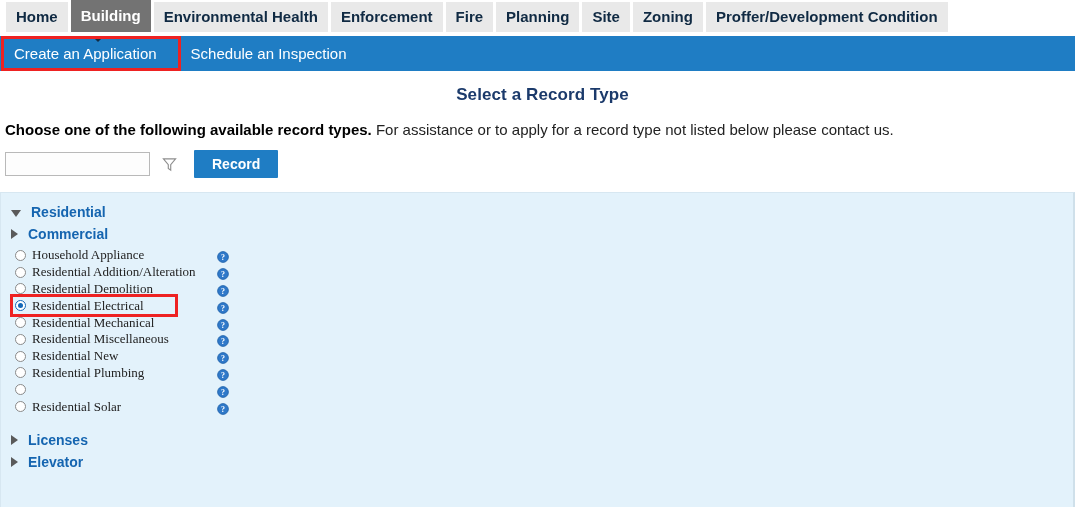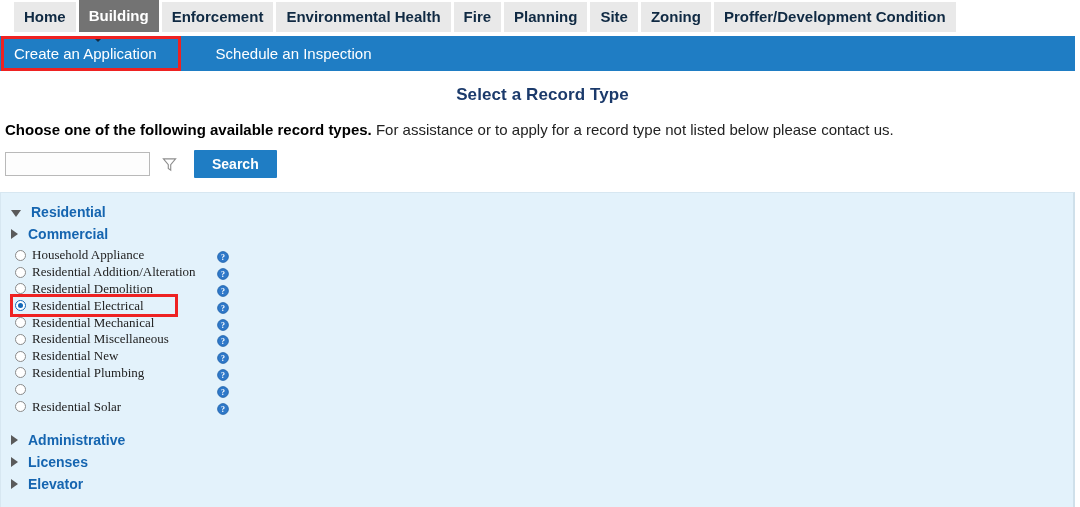--- a/index.html
+++ b/index.html
@@ -16,21 +16,21 @@
     position: relative;
   }
 
   
   .tabbar {
     position: relative;
     height: 36px;
     background: #ffffff;
     display: flex;
     align-items: flex-start;
-    padding-left: 14px;
+    padding-left: 6px;
     box-sizing: border-box;
   }
   .tab {
     height: 30px;
     line-height: 30px;
     margin-top: 2px;
     margin-right: 3px;
     padding: 0 10px;
     background: #e9e9e9;
     color: #102a43;
@@ -50,21 +50,20 @@
 
   
   .subnav {
     position: relative;
     width: 1075px;
     height: 35px;
     background: #1f7dc4;
     display: flex;
     align-items: center;
     box-sizing: border-box;
-    gap: 25px;
   }
   .subnav .caret-up {
     position: absolute;
     left: 92px;
     top: 0px;
     width: 0; height: 0;
     border-left: 6px solid transparent;
     border-right: 6px solid transparent;
     border-top: 6px solid #122b42;
   }
@@ -230,22 +229,22 @@
     cursor: pointer;
   }
   .group-sep { height: 10px; }
 </style>
 </head>
 <body>
 
 <div class="tabbar" id="tabbar">
     <div class="tab">Home</div>
     <div class="tab active">Building</div>
+    <div class="tab">Environmental Health</div>
     <div class="tab">Enforcement</div>
-    <div class="tab">Environmental Health</div>
     <div class="tab">Fire</div>
     <div class="tab">Planning</div>
     <div class="tab">Site</div>
     <div class="tab">Zoning</div>
     <div class="tab">Proffer/Development Condition</div>
   </div>
 
 <div class="subnav" id="subnav">
   <span class="caret-up"></span>
 <div class="subnav-item first">Create an Application</div>
@@ -260,21 +259,21 @@
     <b>Choose one of the following available record types.</b><span> For assistance or to apply for a record type not listed below please contact us.</span>
   </div>
 
   <div class="searchrow">
     <input class="search-input" type="text" id="search-input" placeholder="" style="">
     <span class="funnel">
       <svg width="15" height="15" viewBox="0 0 16 16" aria-hidden="true">
         <path d="M1.5 2 L14.5 2 L9.3 8.2 L9.3 14 L6.7 12.1 L6.7 8.2 Z" fill="none" stroke="#8d8d8d" stroke-width="1.2"></path>
       </svg>
     </span>
-    <button class="search-button">Search</button>
+    <button class="search-button">Record</button>
   </div>
 
   <div class="panel" id="record-panel">
       <div class="group-head">
         <span class="tri open"></span>
         <span class="group-label">Residential</span>
       </div>
       <div class="group-head">
         <span class="tri closed"></span>
         <span class="group-label">Commercial</span>
@@ -356,24 +355,20 @@
           <span class="type-label">Residential Solar</span>
           <span class="help-icon"><svg width="12" height="12" viewBox="0 0 12 12" aria-hidden="true">
               <circle cx="6" cy="6" r="5.4" fill="#2f79c9" stroke="#1c5fa8" stroke-width="0.8"></circle>
               <text x="6" y="9" font-size="8" font-family="Liberation Serif, serif" font-weight="bold" fill="#ffffff" text-anchor="middle">?</text>
             </svg></span>
         </div>
       </div>
       <div class="group-sep"></div>
       <div class="group-head">
         <span class="tri closed"></span>
-        <span class="group-label">Administrative</span>
-      </div>
-      <div class="group-head">
-        <span class="tri closed"></span>
         <span class="group-label">Licenses</span>
       </div>
       <div class="group-head">
         <span class="tri closed"></span>
         <span class="group-label">Elevator</span>
       </div>
     </div>
 
 </div>
 

